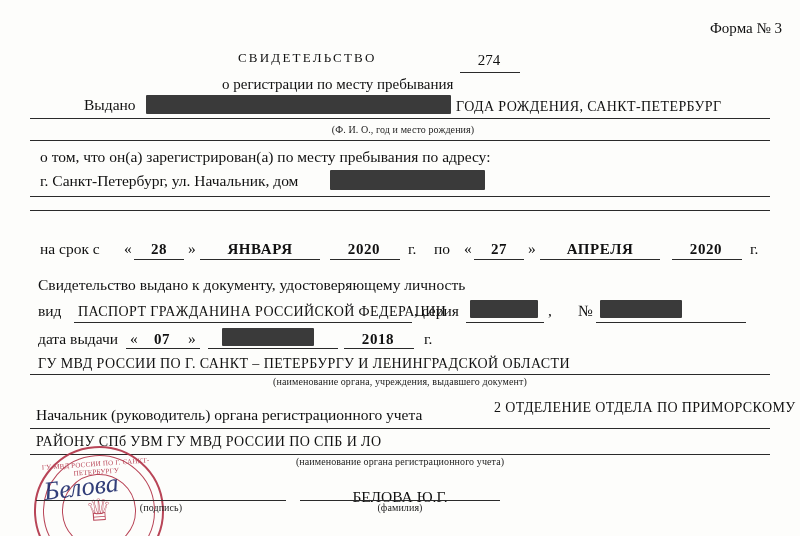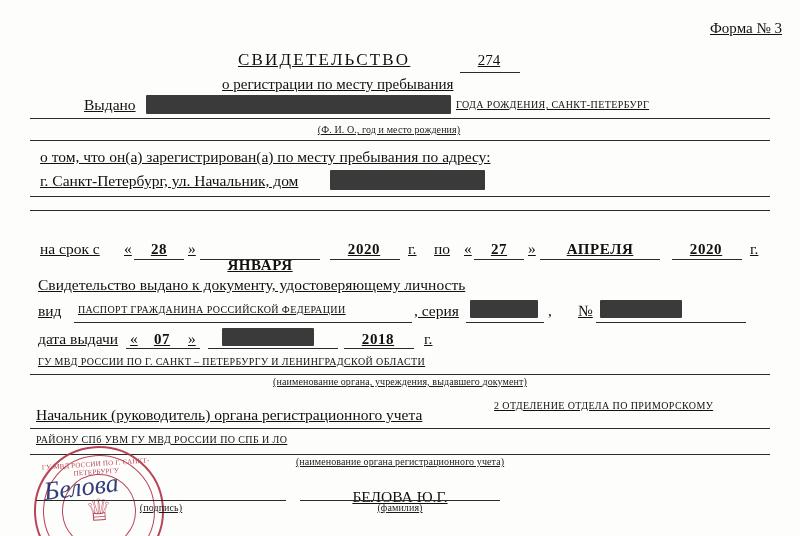--- a/index.html
+++ b/index.html
@@ -21,51 +21,51 @@
   .line {
     position: absolute;
     border-bottom: 1px solid #2a2a2a;
     height: 0;
   }
   .redact {
     position: absolute;
     background: #3a3a3a;
     border-radius: 1px;
   }
-  .txt { position: absolute; white-space: nowrap; text-decoration: underline; }
+  .txt { position: absolute; white-space: nowrap; }
   .center { text-align: center; }
   .small-caption {
     font-size: 10px;
     color: #1b1b1b;
     letter-spacing: 0.1px;
   }
 
   
   .form-no {
     font-size: 15px;
     font-family: "Liberation Serif", serif;
   }
   .title-main {
-    font-size: 17px;
+    font-size: 13px;
     letter-spacing: 2.2px;
     font-family: "Liberation Serif", serif;
     text-align: center;
   }
   .title-sub {
     font-size: 15px;
   }
   .num-274 {
     font-size: 15px;
     font-family: "Liberation Serif", serif;
   }
   .body-txt {
     font-size: 15.5px;
   }
   .caps-txt {
-    font-size: 10px;
+    font-size: 14px;
     letter-spacing: 0.4px;
   }
   .bold-date {
     font-size: 15px;
     font-weight: bold;
     letter-spacing: 0.6px;
   }
   .quote {
     font-size: 15.5px;
   }
@@ -141,37 +141,37 @@
   <div class="txt num-274 center" style="left:466px; top:52px; width:46px;">274</div>
   <div class="line" style="left:460px; top:72px; width:60px;"></div>
 
   <div class="txt title-sub" style="left:222px; top:76px;">о регистрации по месту пребывания</div>
 
   <div class="txt body-txt" style="left:84px; top:96px;">Выдано</div>
   <div class="redact" style="left:146px; top:95px; width:305px; height:19px;"></div>
   <div class="txt caps-txt" style="left:456px; top:99px;">ГОДА РОЖДЕНИЯ, САНКТ-ПЕТЕРБУРГ</div>
   <div class="line" style="left:30px; top:118px; width:740px;"></div>
 
-  <div class="txt small-caption center" style="left:19px; top:124px; width:740px;">(Ф. И. О., год и место рождения)</div>
+  <div class="txt small-caption center" style="left:33px; top:124px; width:740px;">(Ф. И. О., год и место рождения)</div>
   <div class="line" style="left:30px; top:140px; width:740px;"></div>
 
   <div class="txt body-txt" style="left:40px; top:148px;">о том, что он(а) зарегистрирован(а) по месту пребывания по адресу:</div>
 
   <div class="txt body-txt" style="left:40px; top:172px;">г. Санкт-Петербург, ул. Начальник, дом</div>
   <div class="redact" style="left:330px; top:170px; width:155px; height:20px;"></div>
   <div class="line" style="left:30px; top:196px; width:740px;"></div>
   <div class="line" style="left:30px; top:210px; width:740px;"></div>
 
 
   <div class="txt body-txt" style="left:40px; top:240px;">на срок с</div>
   <div class="txt quote" style="left:124px; top:240px;">«</div>
   <div class="txt bold-date center" style="left:134px; top:241px; width:50px;">28</div>
   <div class="line" style="left:134px; top:259px; width:50px;"></div>
   <div class="txt quote" style="left:188px; top:240px;">»</div>
-  <div class="txt bold-date center" style="left:200px; top:241px; width:120px;margin-top:16px;">ЯНВАРЯ</div>
+  <div class="txt bold-date center" style="left:200px; top:241px; width:120px;">ЯНВАРЯ</div>
   <div class="line" style="left:200px; top:259px; width:120px;"></div>
   <div class="txt bold-date center" style="left:334px; top:241px; width:60px;">2020</div>
   <div class="line" style="left:330px; top:259px; width:70px;"></div>
   <div class="txt body-txt" style="left:408px; top:240px;">г.</div>
   <div class="txt body-txt" style="left:434px; top:240px;">по</div>
   <div class="txt quote" style="left:464px; top:240px;">«</div>
   <div class="txt bold-date center" style="left:474px; top:241px; width:50px;">27</div>
   <div class="line" style="left:474px; top:259px; width:50px;"></div>
   <div class="txt quote" style="left:528px; top:240px;">»</div>
   <div class="txt bold-date center" style="left:540px; top:241px; width:120px;">АПРЕЛЯ</div>

